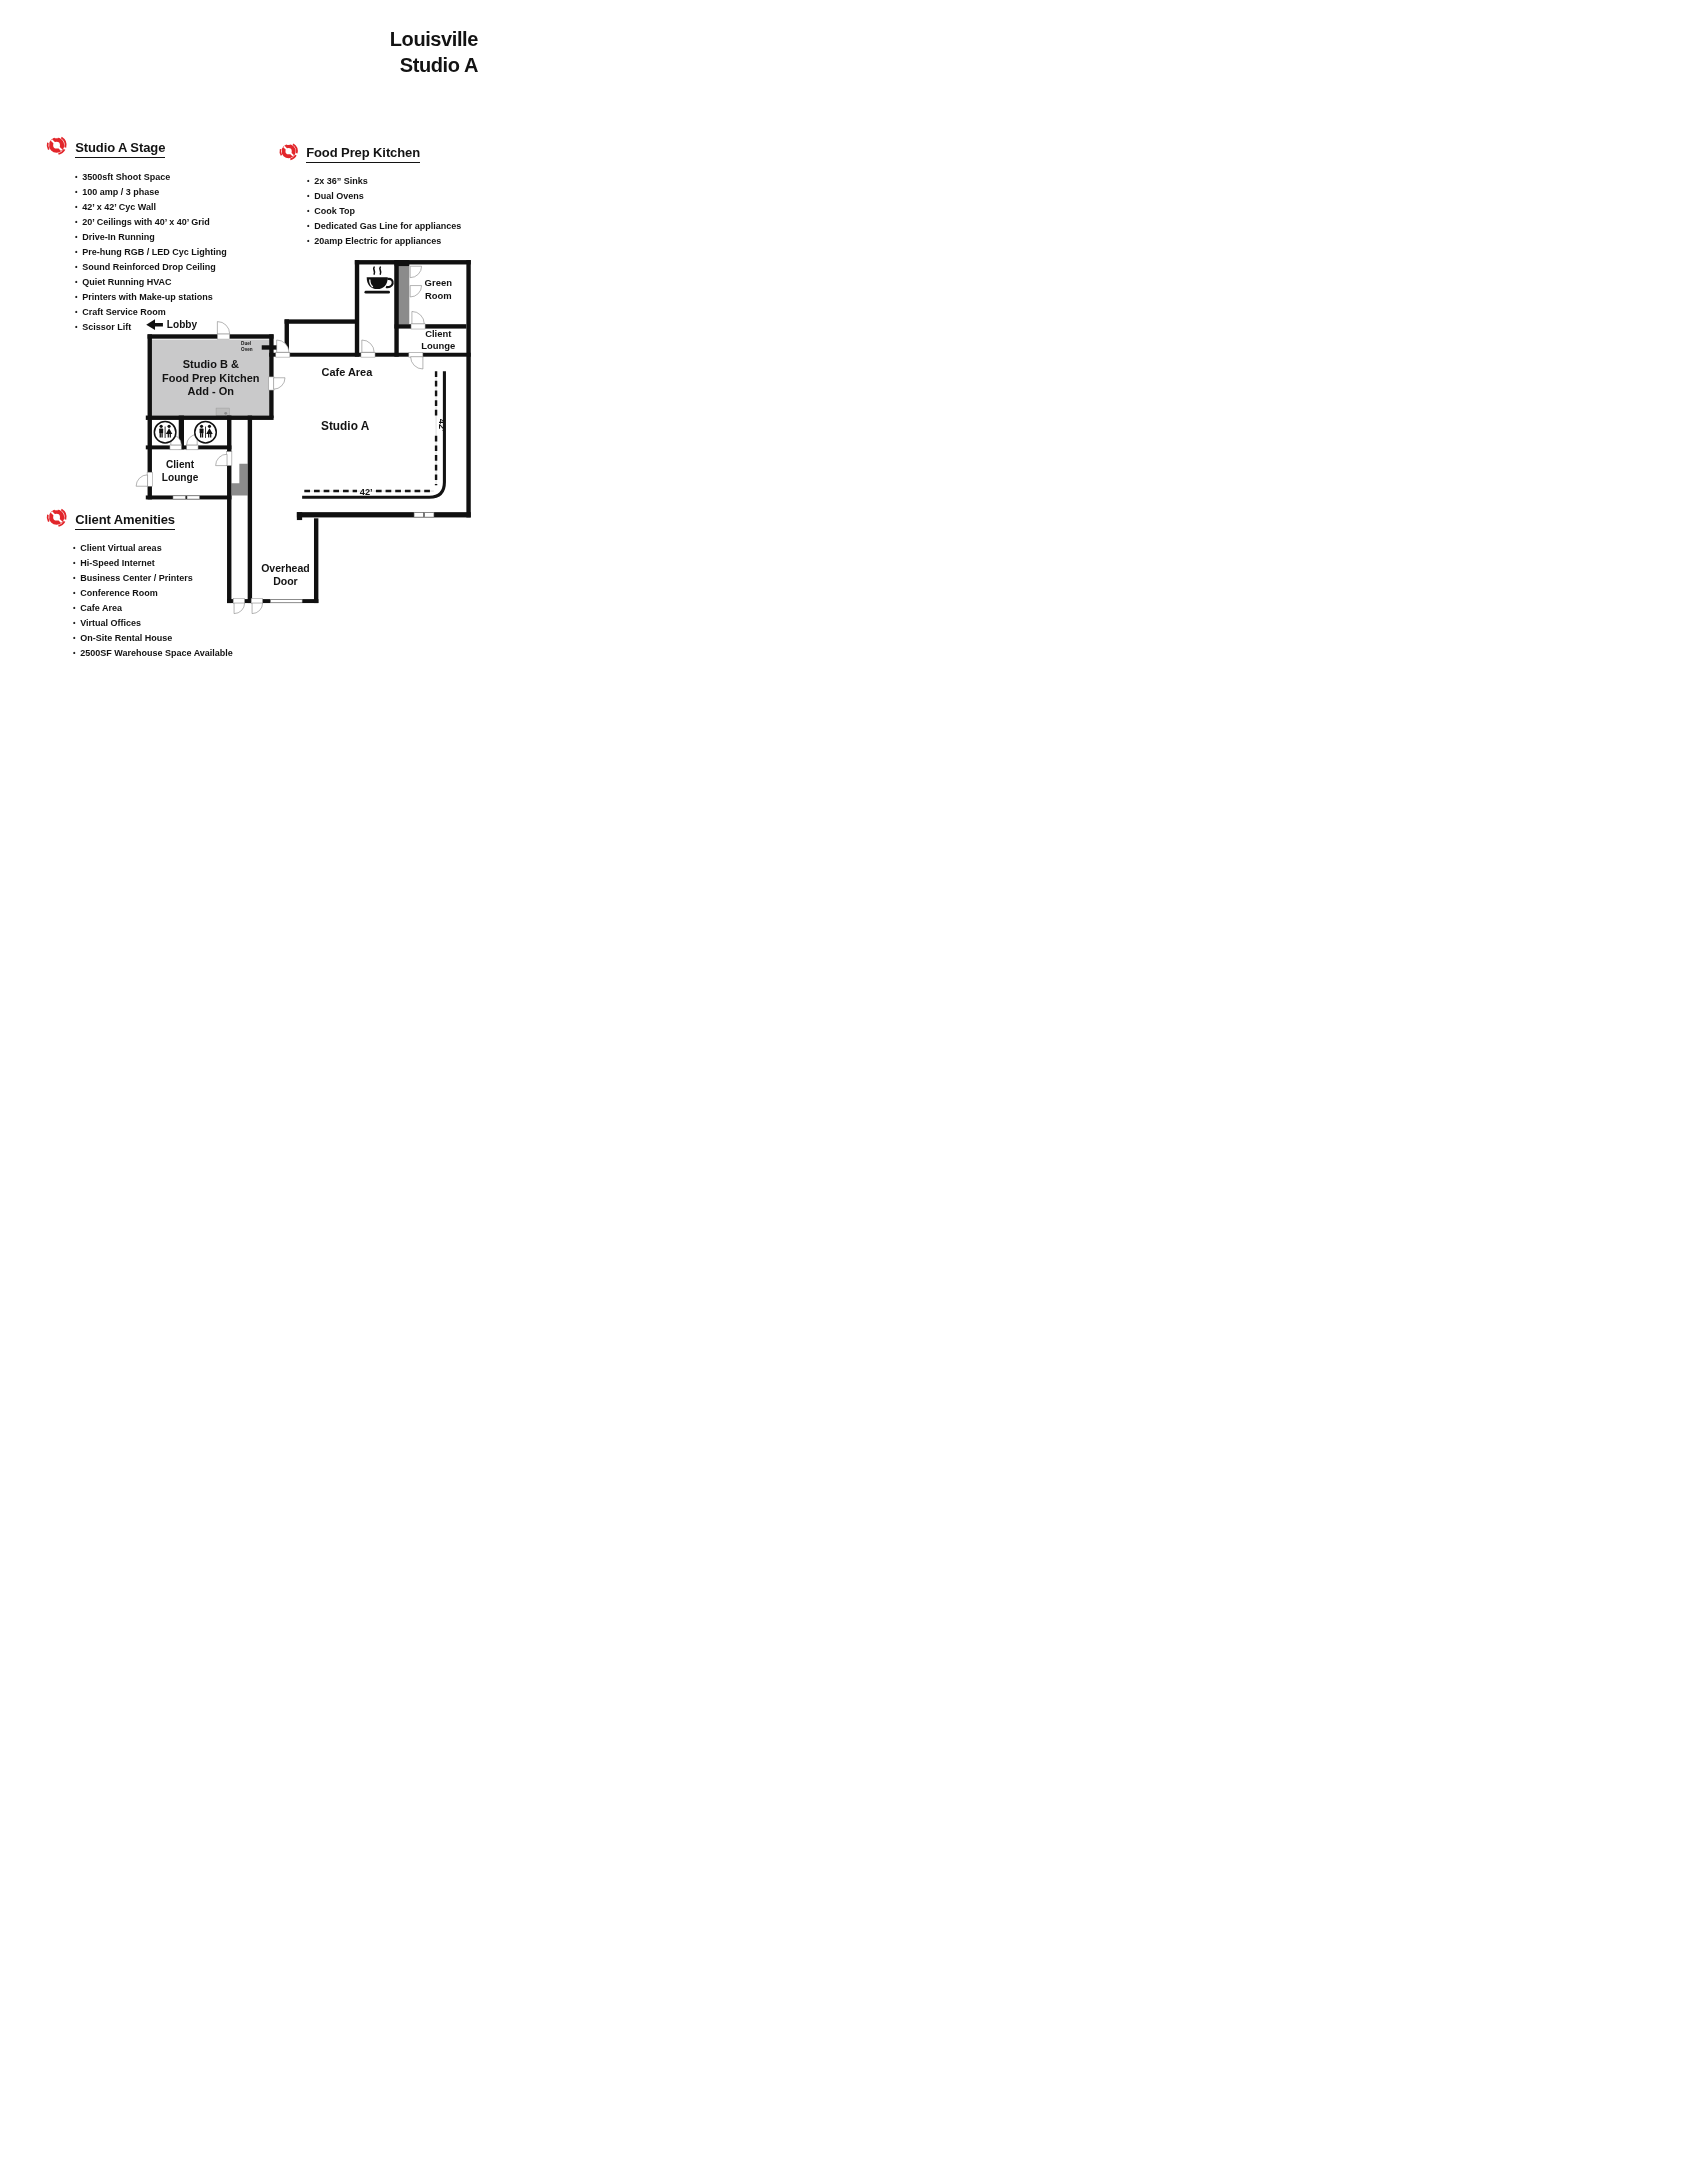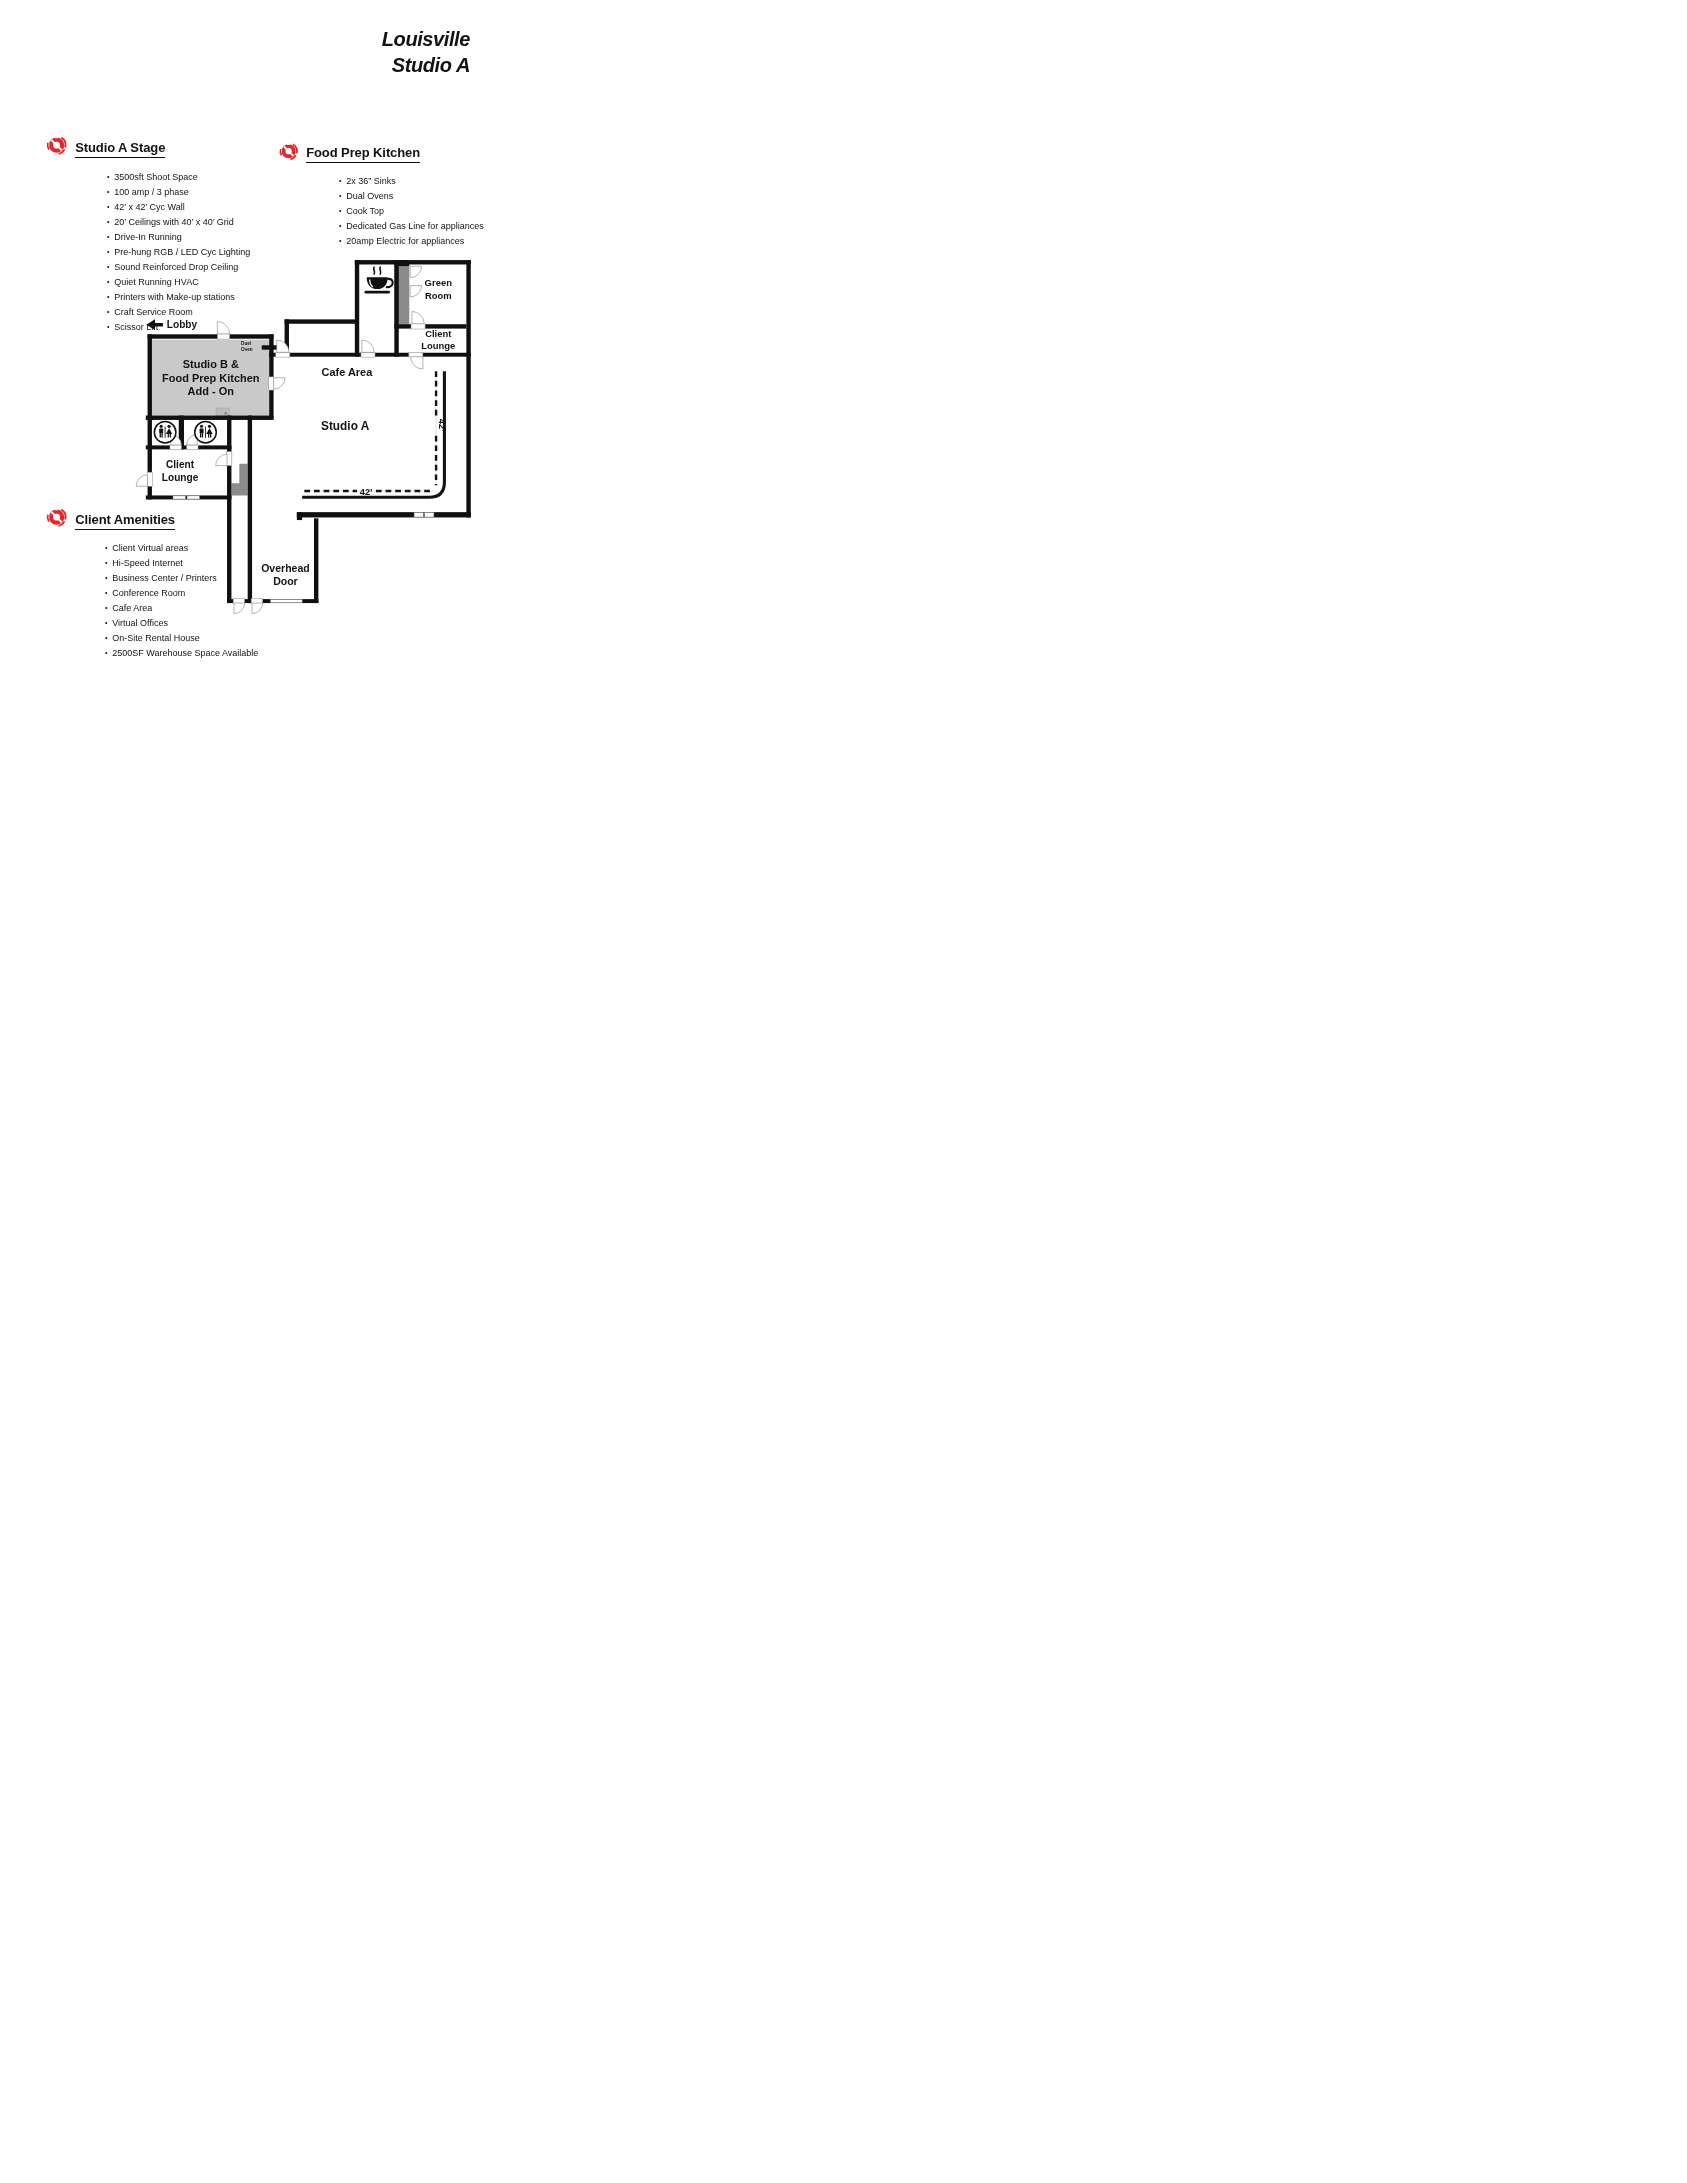--- a/index.html
+++ b/index.html
@@ -1,24 +1,24 @@
 <!DOCTYPE html>
 <html style="font-size:7px"><head>
 <meta charset="utf-8">
 <style>
   html,body{margin:0;padding:0;background:#fff;}
   body{width:534px;height:691px;position:relative;overflow:hidden;
        font-family:"Liberation Sans",sans-serif;color:#131313;}
-  .title{position:absolute;top:27px;right:64px;text-align:right;
-         font-size:20px;font-weight:800;line-height:25.5px;letter-spacing:-0.4px;font-style:italic;}
+  .title{position:absolute;top:27px;right:56px;text-align:right;
+         font-size:20px;font-weight:800;line-height:25.5px;letter-spacing:-0.4px;}
   .section-header{position:absolute;display:flex;align-items:flex-end;gap:6.2px;}
   .brand{width:24px;height:24px;flex:0 0 auto;}
   .section-header h2{font-size:13px;font-weight:800;margin:0;letter-spacing:-0.1px;
       border-bottom:1.5px solid #131313;padding-bottom:1.8px;white-space:nowrap;}
-  .bullets{position:absolute;font-size:9px;font-weight:400;line-height:14px;margin-left:32px;}
+  .bullets{position:absolute;font-size:9px;font-weight:700;line-height:14px;}
   .bullet{white-space:nowrap;}
   .bullet::before{content:"•";margin-right:4.8px;font-size:0.78em;position:relative;top:-0.9px;}
   #plan{position:absolute;left:0;top:0;width:534px;height:691px;}
   svg text{font-family:"Liberation Sans",sans-serif;fill:#131313;}
   .room-label{font-weight:800;}
 </style>
 </head>
 <body>
 
 <svg id="plan" viewBox="0 0 1216 1573">

